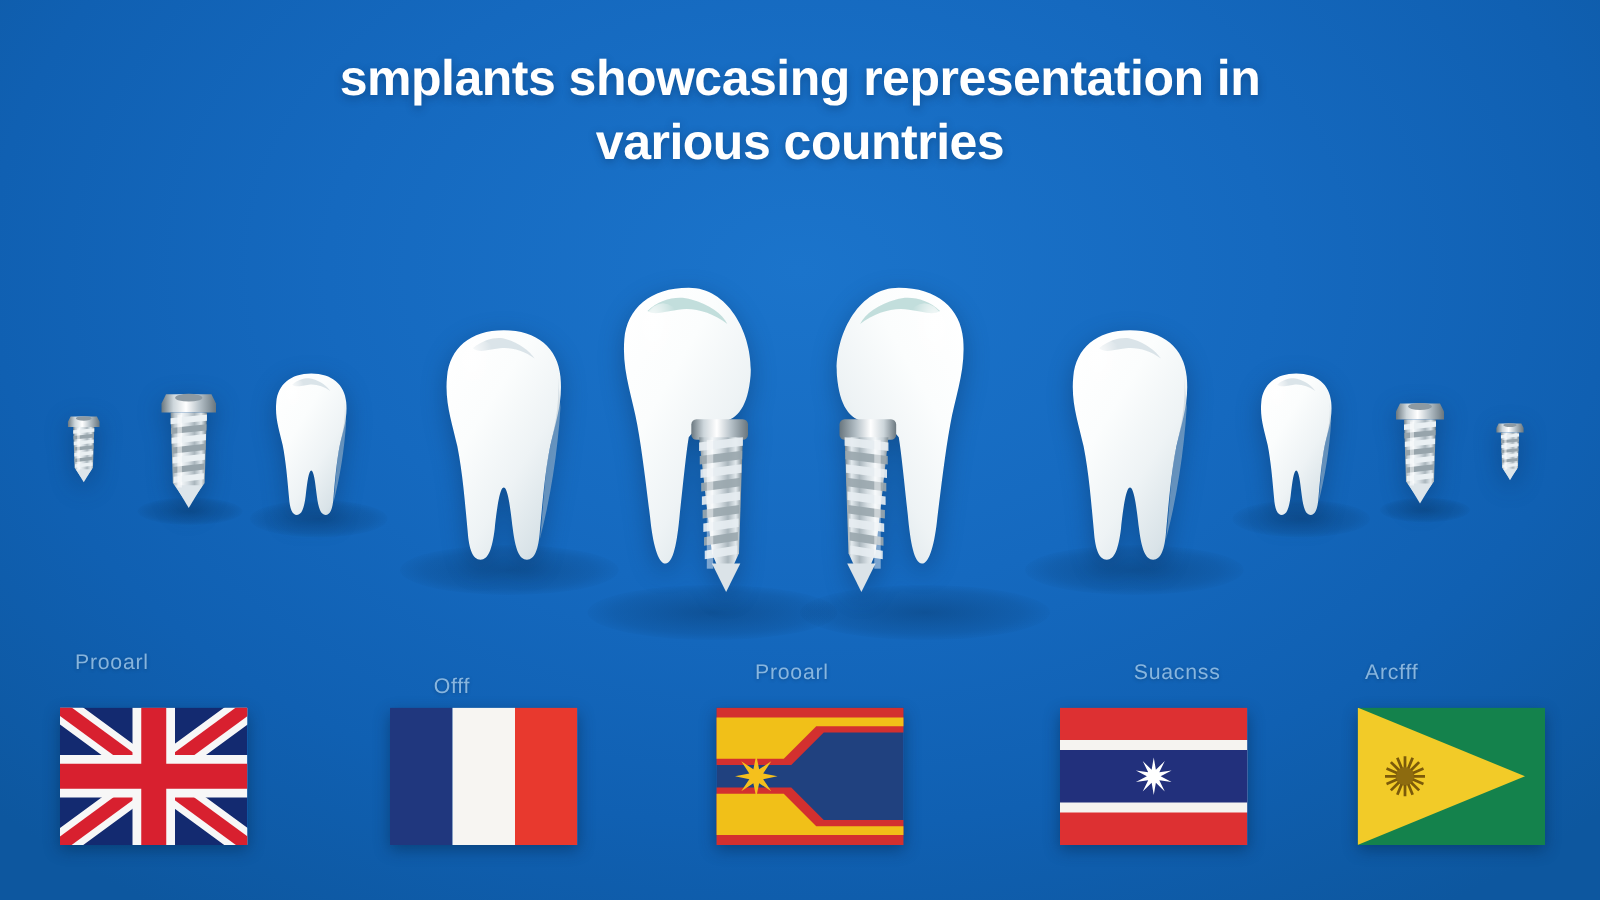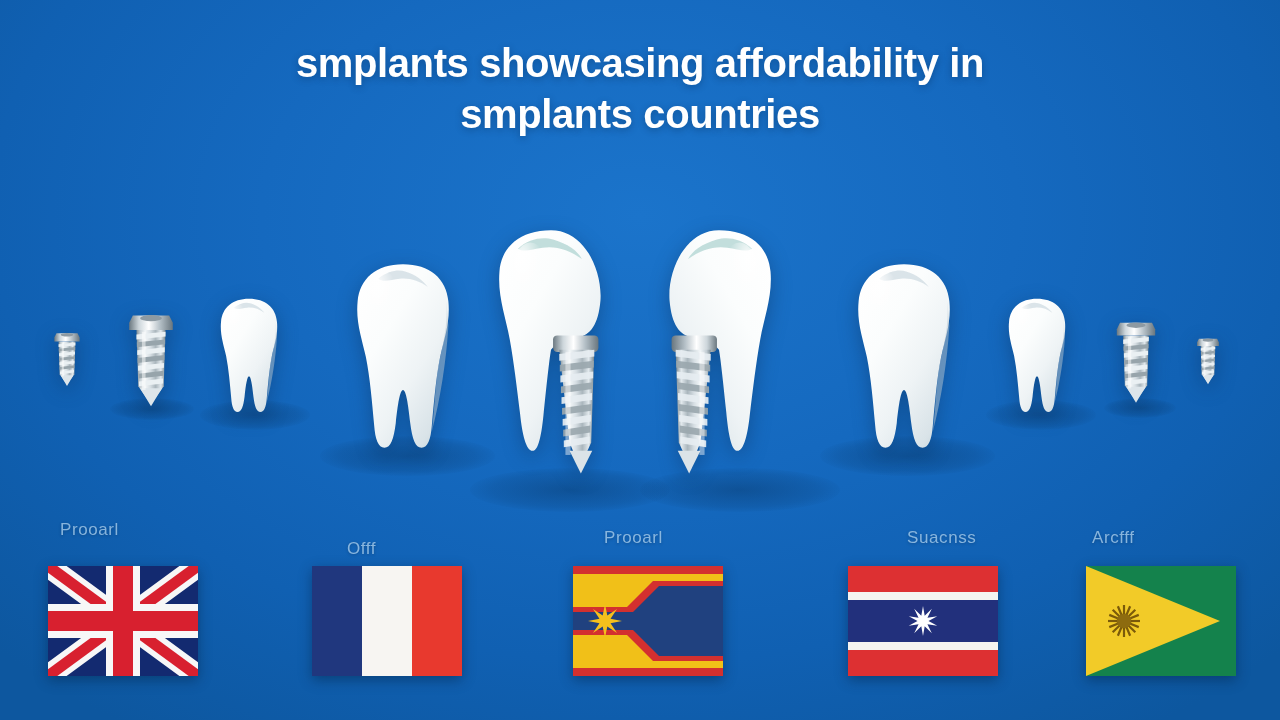--- a/index.html
+++ b/index.html
@@ -89,22 +89,22 @@
     z-index: 3;
     pointer-events: none;
   }
 </style>
 </head>
 <body>
 
 <div id="stage">
 
   <div id="title-block">
-    <div class="title-line">smplants showcasing affordability in</div>
-    <div class="title-line">smplants countries</div>
+    <div class="title-line">smplants showcasing representation in</div>
+    <div class="title-line">various countries</div>
   </div>
 
   <div id="shadows">
       <div class="ground-shadow" style="left: 200px; top: 400px; width: 110px; height: 30px;"></div>
       <div class="ground-shadow" style="left: 320px; top: 436px; width: 175px; height: 40px;"></div>
       <div class="ground-shadow" style="left: 470px; top: 468px; width: 200px; height: 44px;"></div>
       <div class="ground-shadow" style="left: 640px; top: 468px; width: 200px; height: 44px;"></div>
       <div class="ground-shadow" style="left: 820px; top: 436px; width: 175px; height: 40px;"></div>
       <div class="ground-shadow" style="left: 986px; top: 400px; width: 110px; height: 30px;"></div>
       <div class="ground-shadow" style="left: 110px; top: 398px; width: 84px; height: 22px;"></div>

